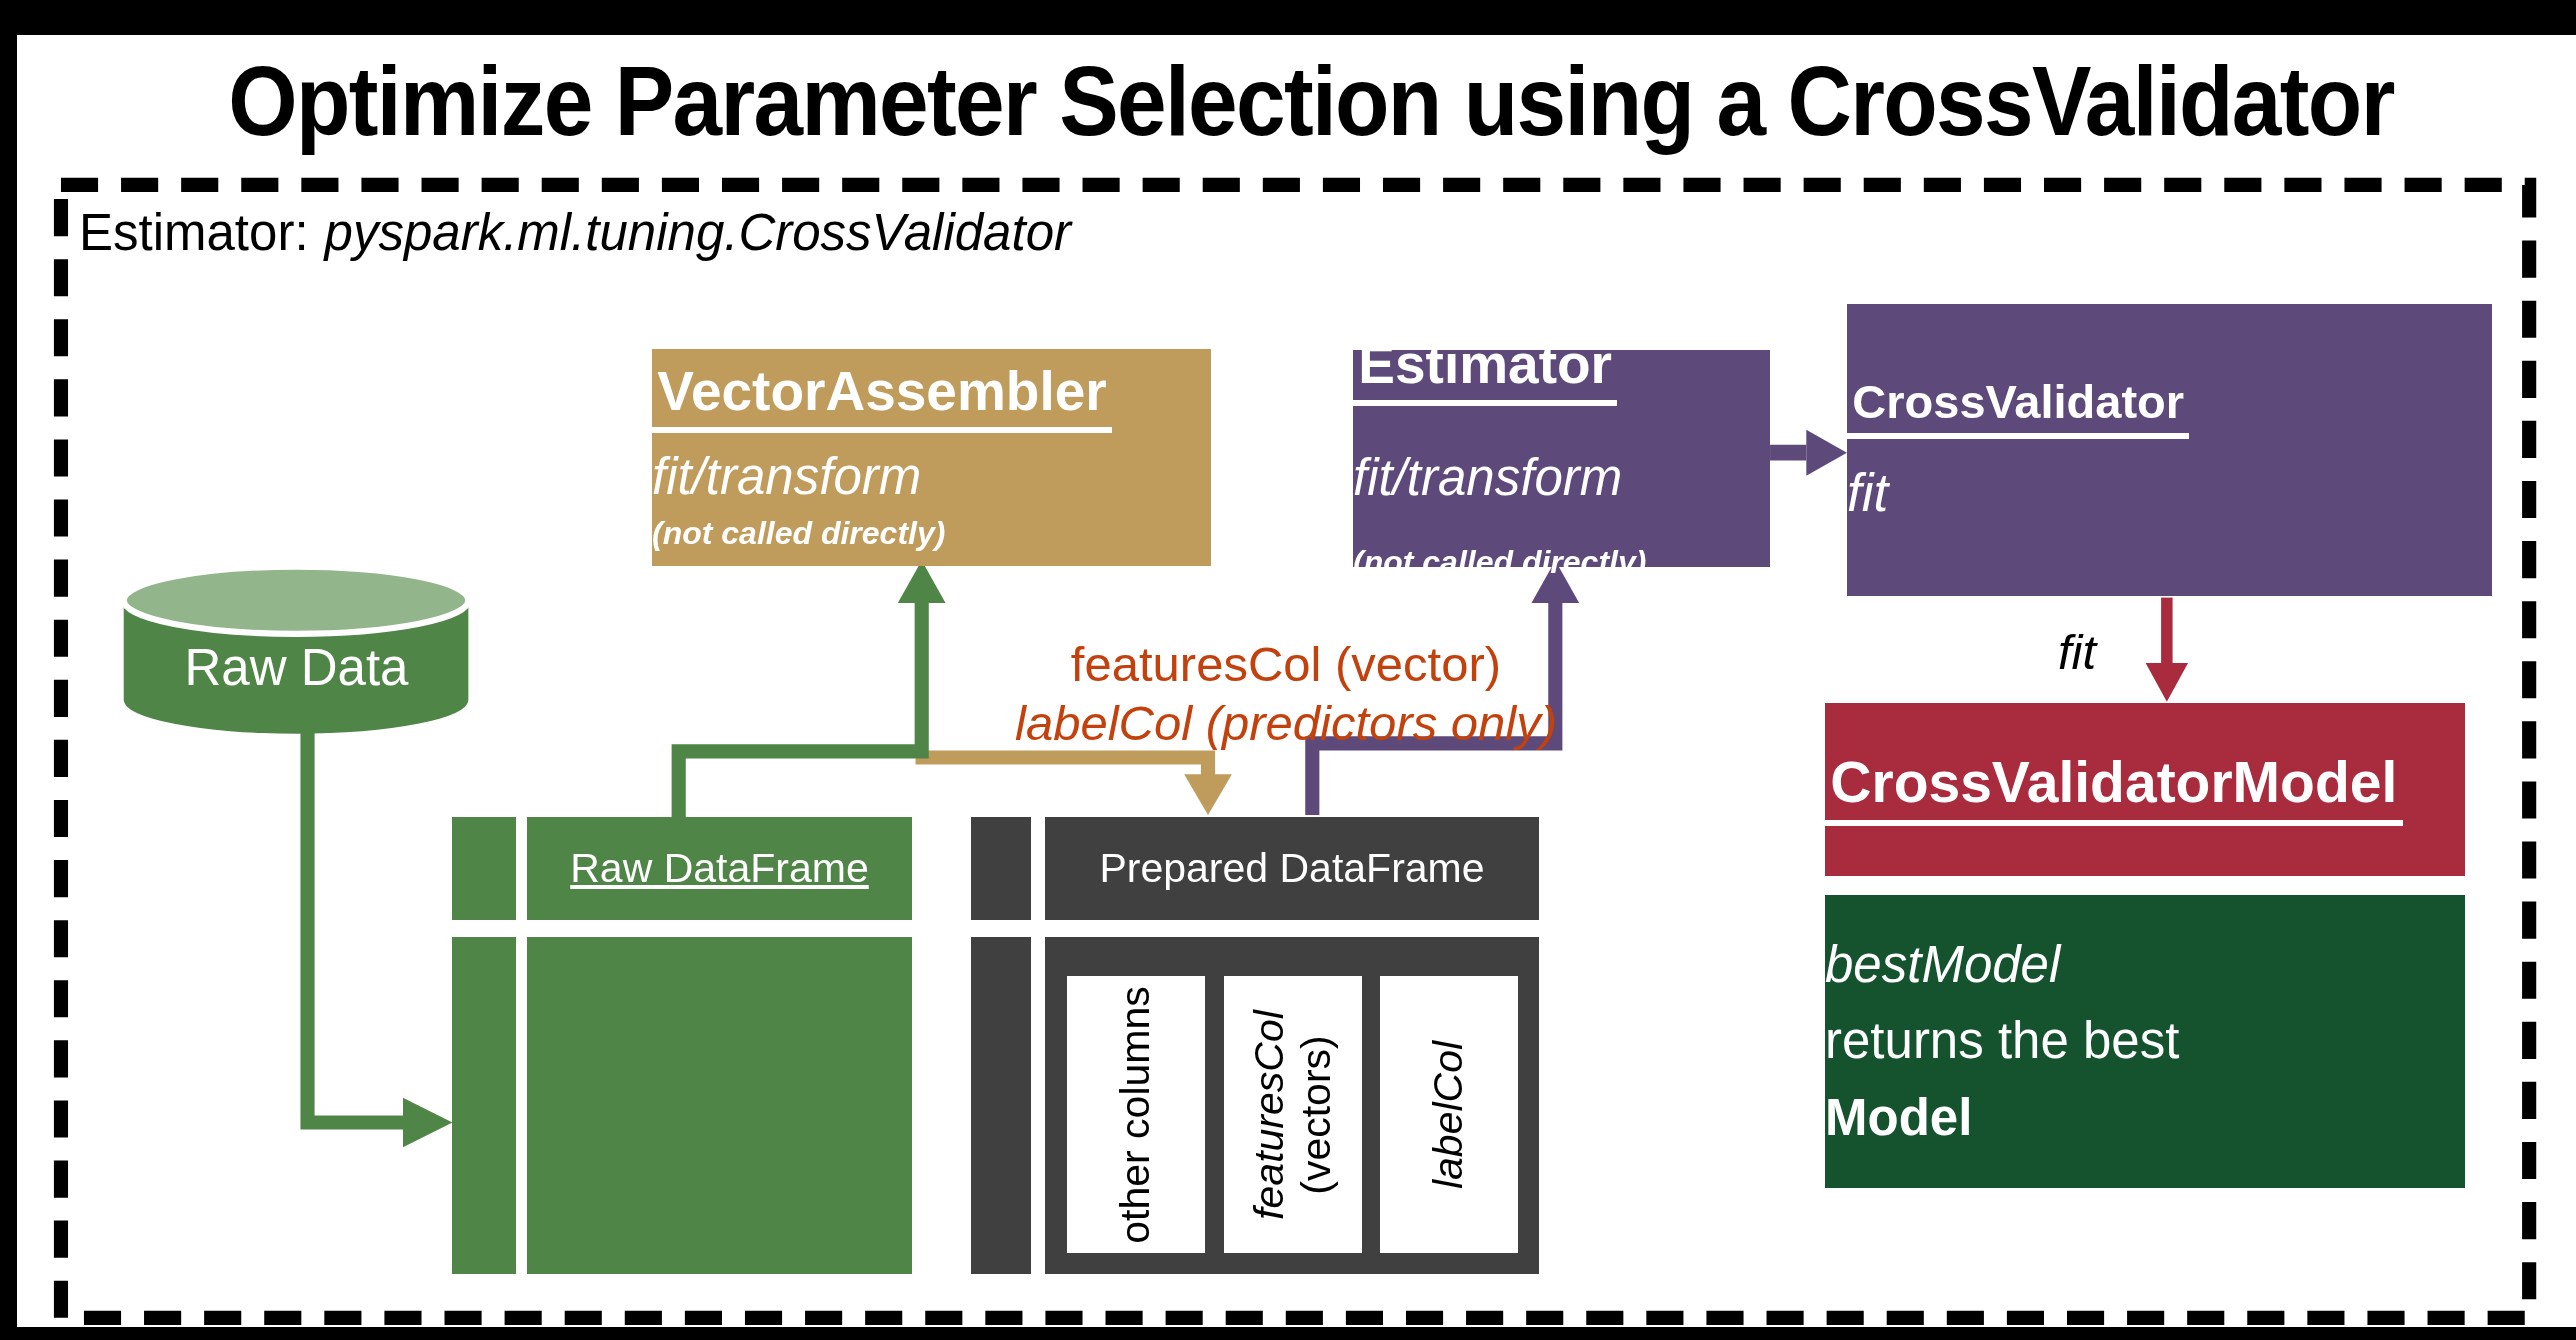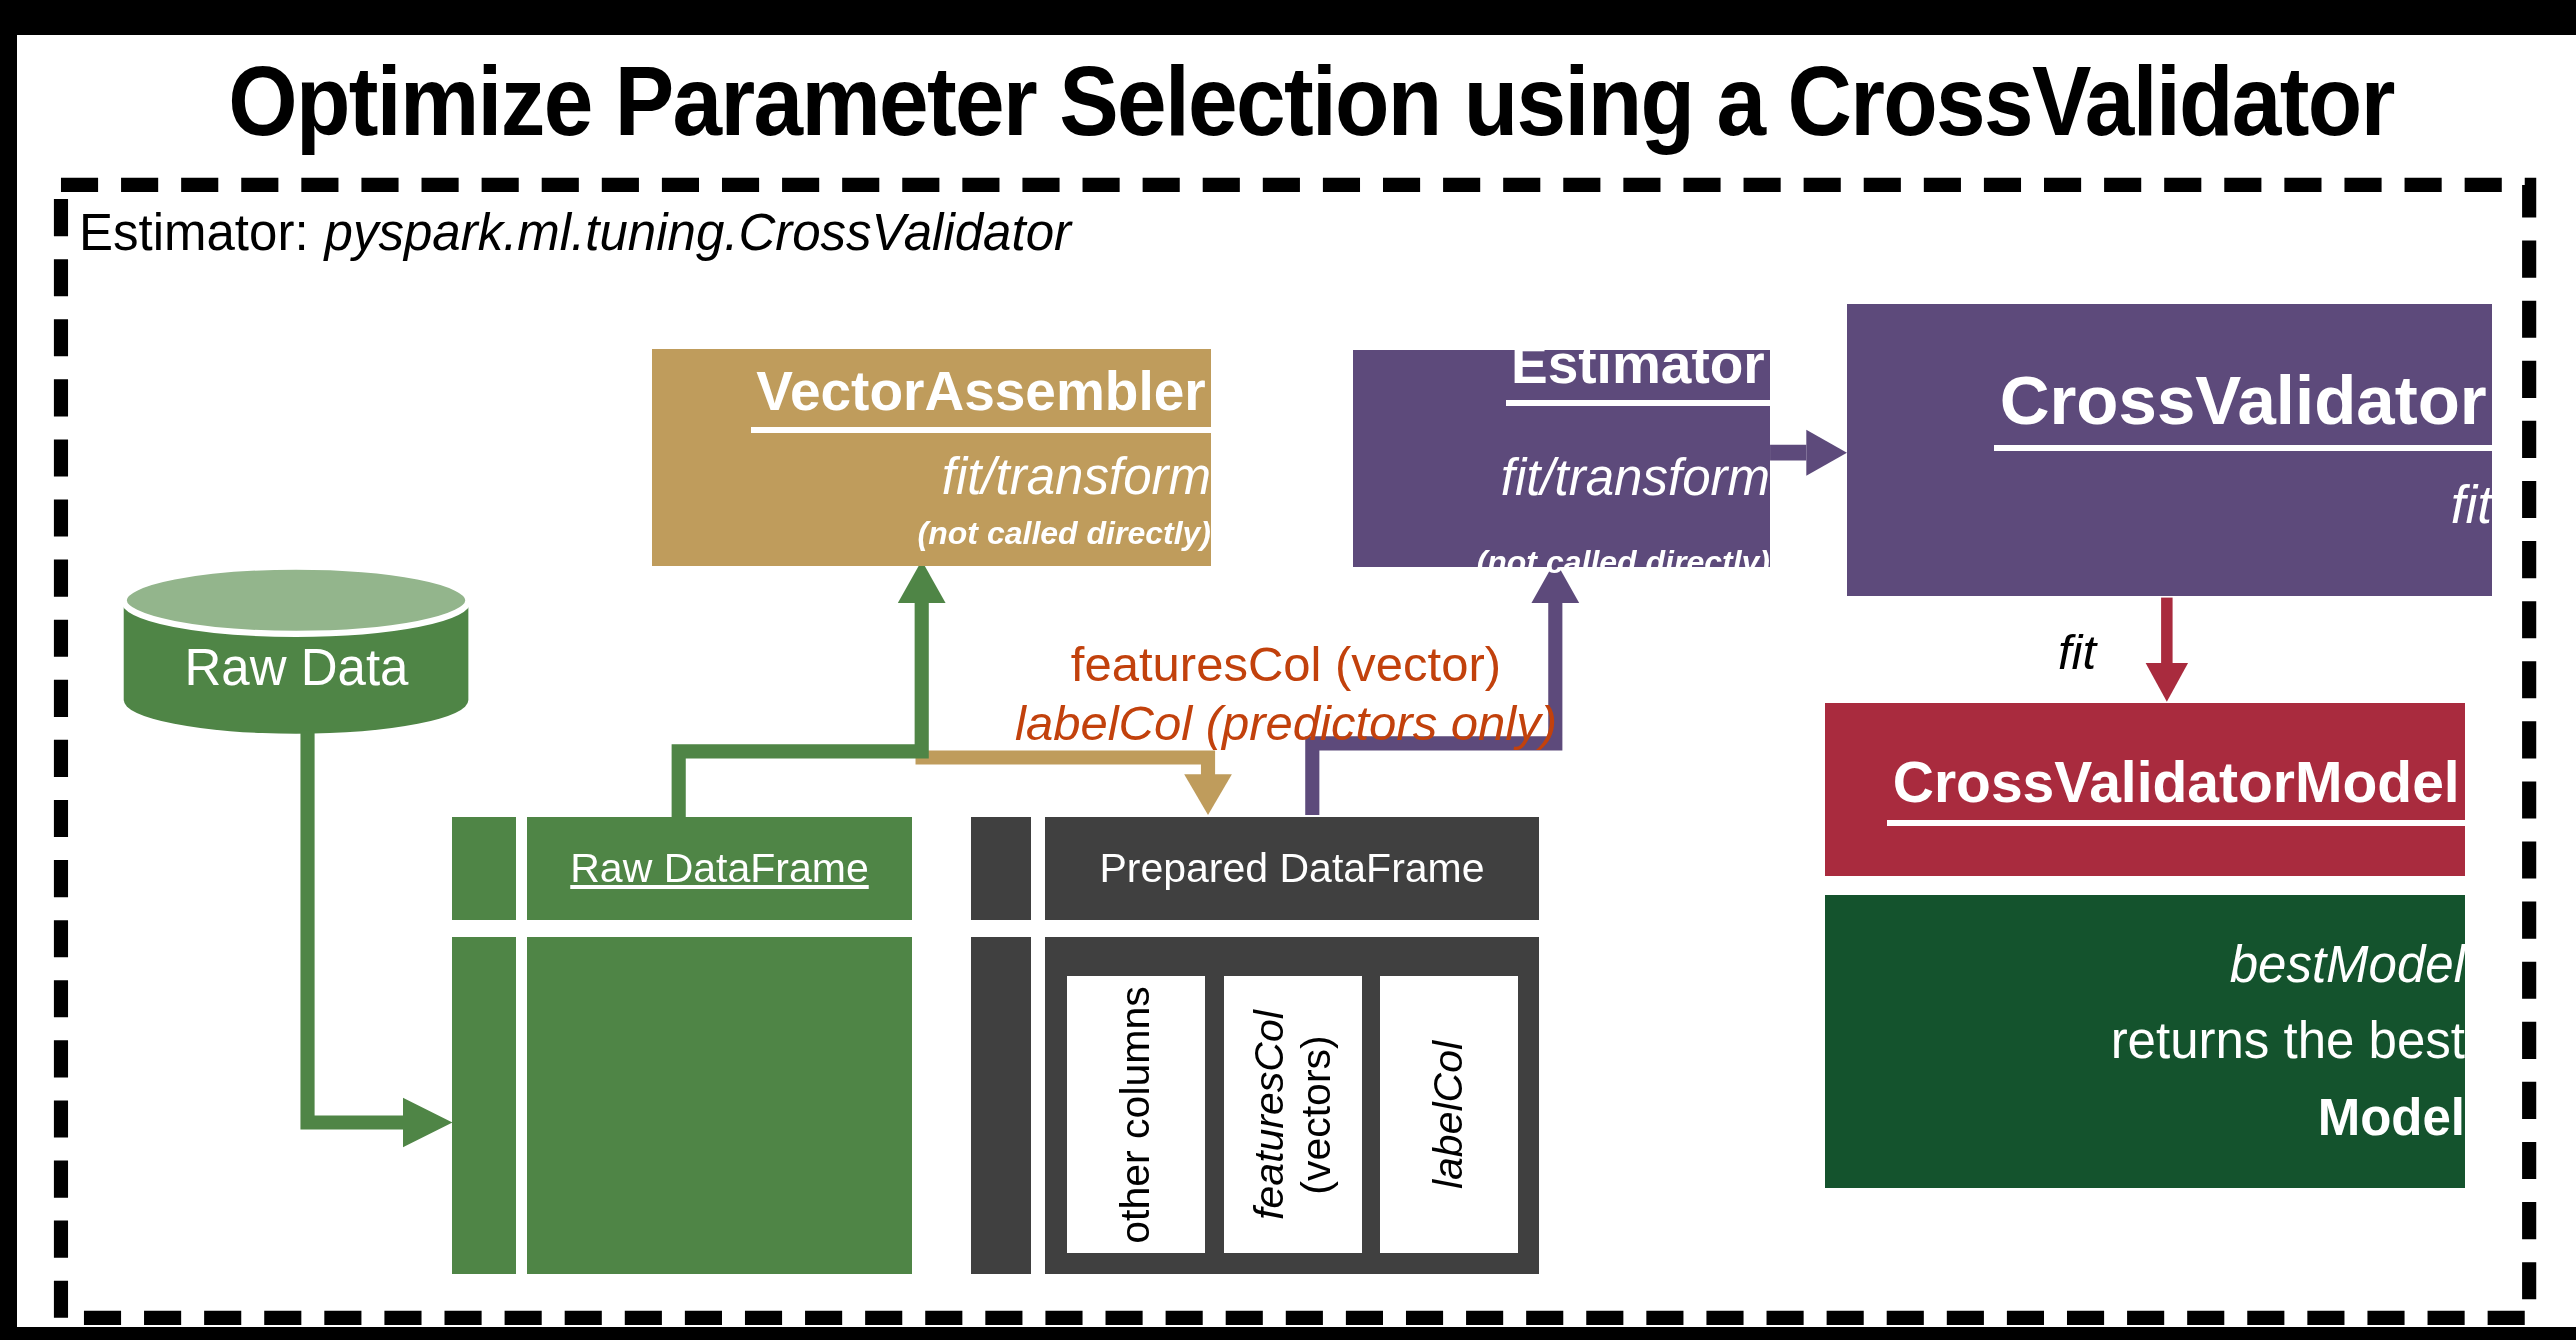--- a/index.html
+++ b/index.html
@@ -10,38 +10,38 @@
   svg.layer{position:absolute;left:0;top:0;width:2576px;height:1341px;z-index:1;}
 
   .title{position:absolute;left:0;right:0;top:44px;text-align:center;
          font-size:99px;font-weight:bold;color:#000;letter-spacing:-1.8px;
          transform:scaleX(.9);white-space:nowrap;z-index:2;}
 
   .subtitle{position:absolute;left:79px;top:203px;font-size:51px;color:#000;z-index:2;white-space:nowrap;}
   .subtitle .lbl{font-weight:normal;margin-right:16px;}
   .subtitle .val{font-style:italic;}
 
-  .node{position:absolute;display:flex;flex-direction:column;align-items:flex-end;
+  .node{position:absolute;display:flex;flex-direction:column;align-items:flex-start;
         justify-content:center;color:#fff;text-align:center;z-index:2;}
   .node .t{font-weight:bold;border-bottom:6.2px solid #fff;padding:0 5.3px 7px 5.3px;line-height:1.05;}
   .node .m{font-style:italic;}
   .node .n{font-style:italic;font-weight:bold;}
 
   .box-va{left:652px;top:349px;width:559px;height:217px;background:#BF9C5C;}
   .box-va .t{font-size:55px;}
   .box-va .m{font-size:51px;margin-top:14px;}
   .box-va .n{font-size:32px;margin-top:8.8px;}
 
   .box-est{left:1353px;top:350px;width:417px;height:217px;background:#5D4A7B;gap:28px;}
   .box-est .t{font-size:55px;}
   .box-est .m{font-size:51px;margin-top:14px;}
   .box-est .n{font-size:32px;margin-top:8.8px;}
 
   .box-cv{left:1847px;top:304px;width:645px;height:292px;background:#5D4A7B;}
-  .box-cv .t{font-size:69px;}
+  .box-cv .t{font-size:47px;}
   .box-cv .m{font-size:53px;margin-top:23px;}
 
   .box-cvm{left:1825px;top:703px;width:640px;height:173px;background:#A92B3E;}
   .box-cvm .t{font-size:57px;}
 
   .box-best{left:1825px;top:895px;width:640px;height:293px;background:#14532d;line-height:1.5;}
   .box-best .l1{font-size:51px;font-style:italic;}
   .box-best .l2{font-size:51px;}
   .box-best .l3{font-size:51px;font-weight:bold;}
 

